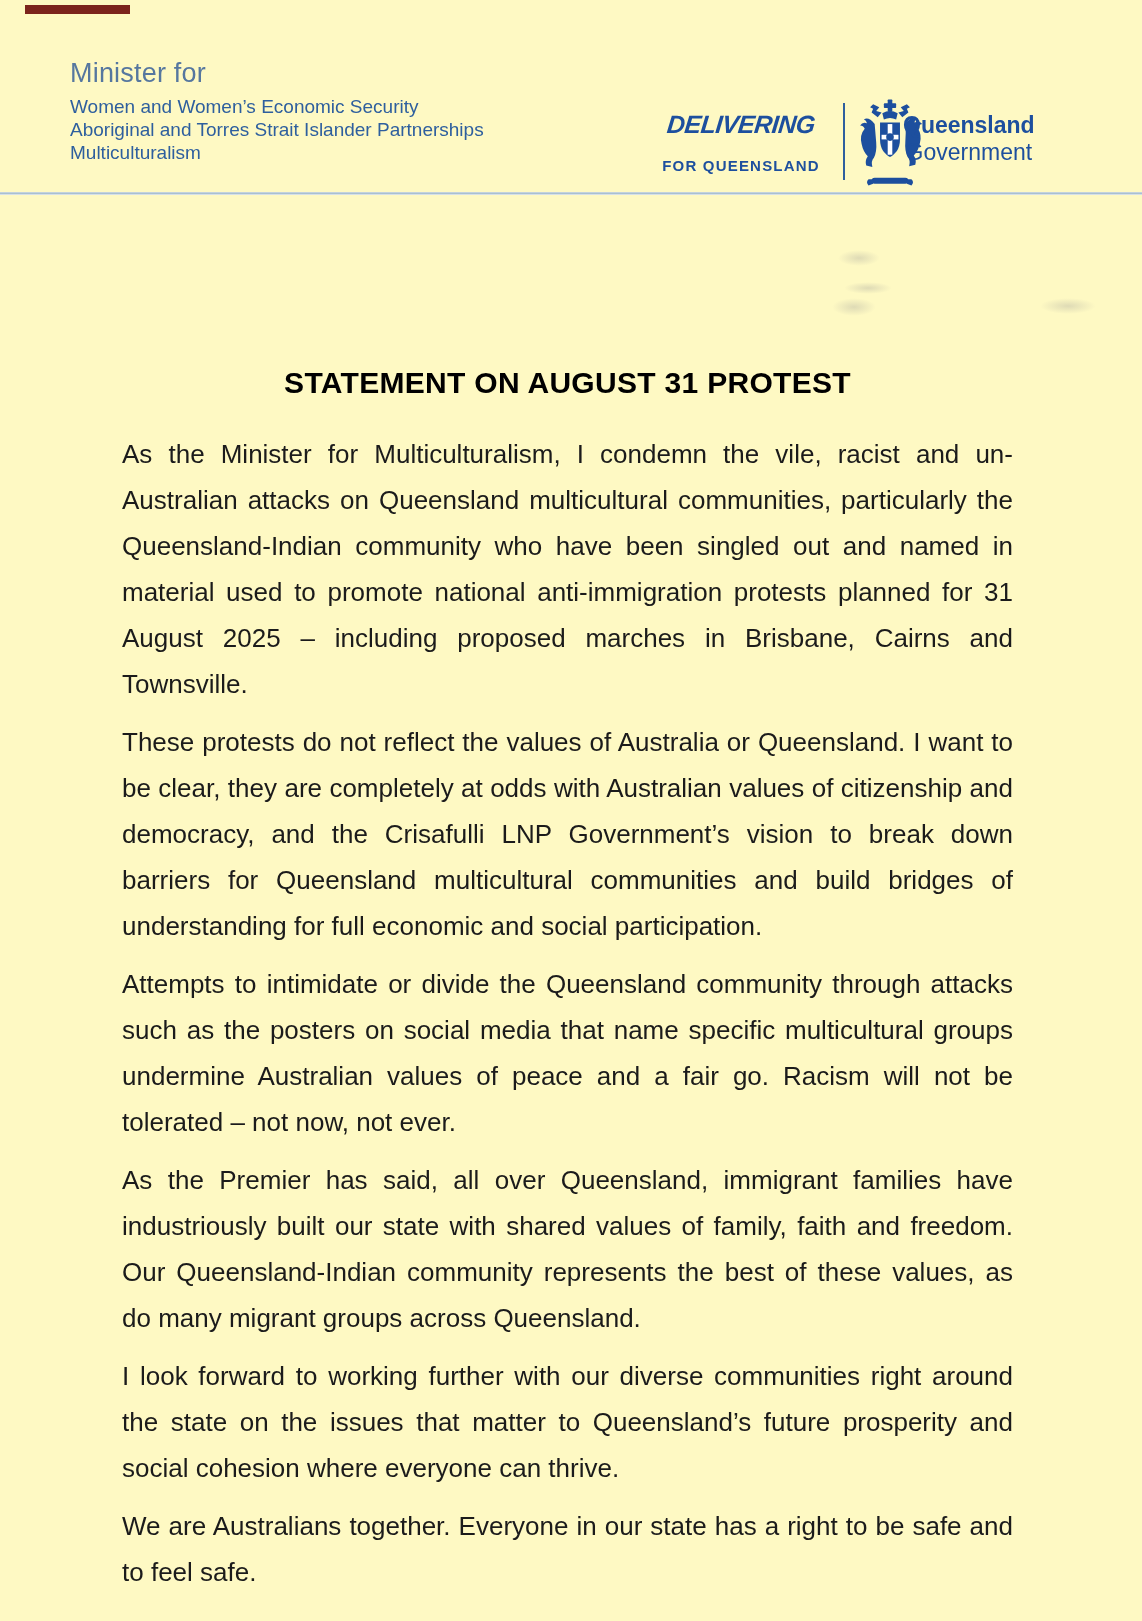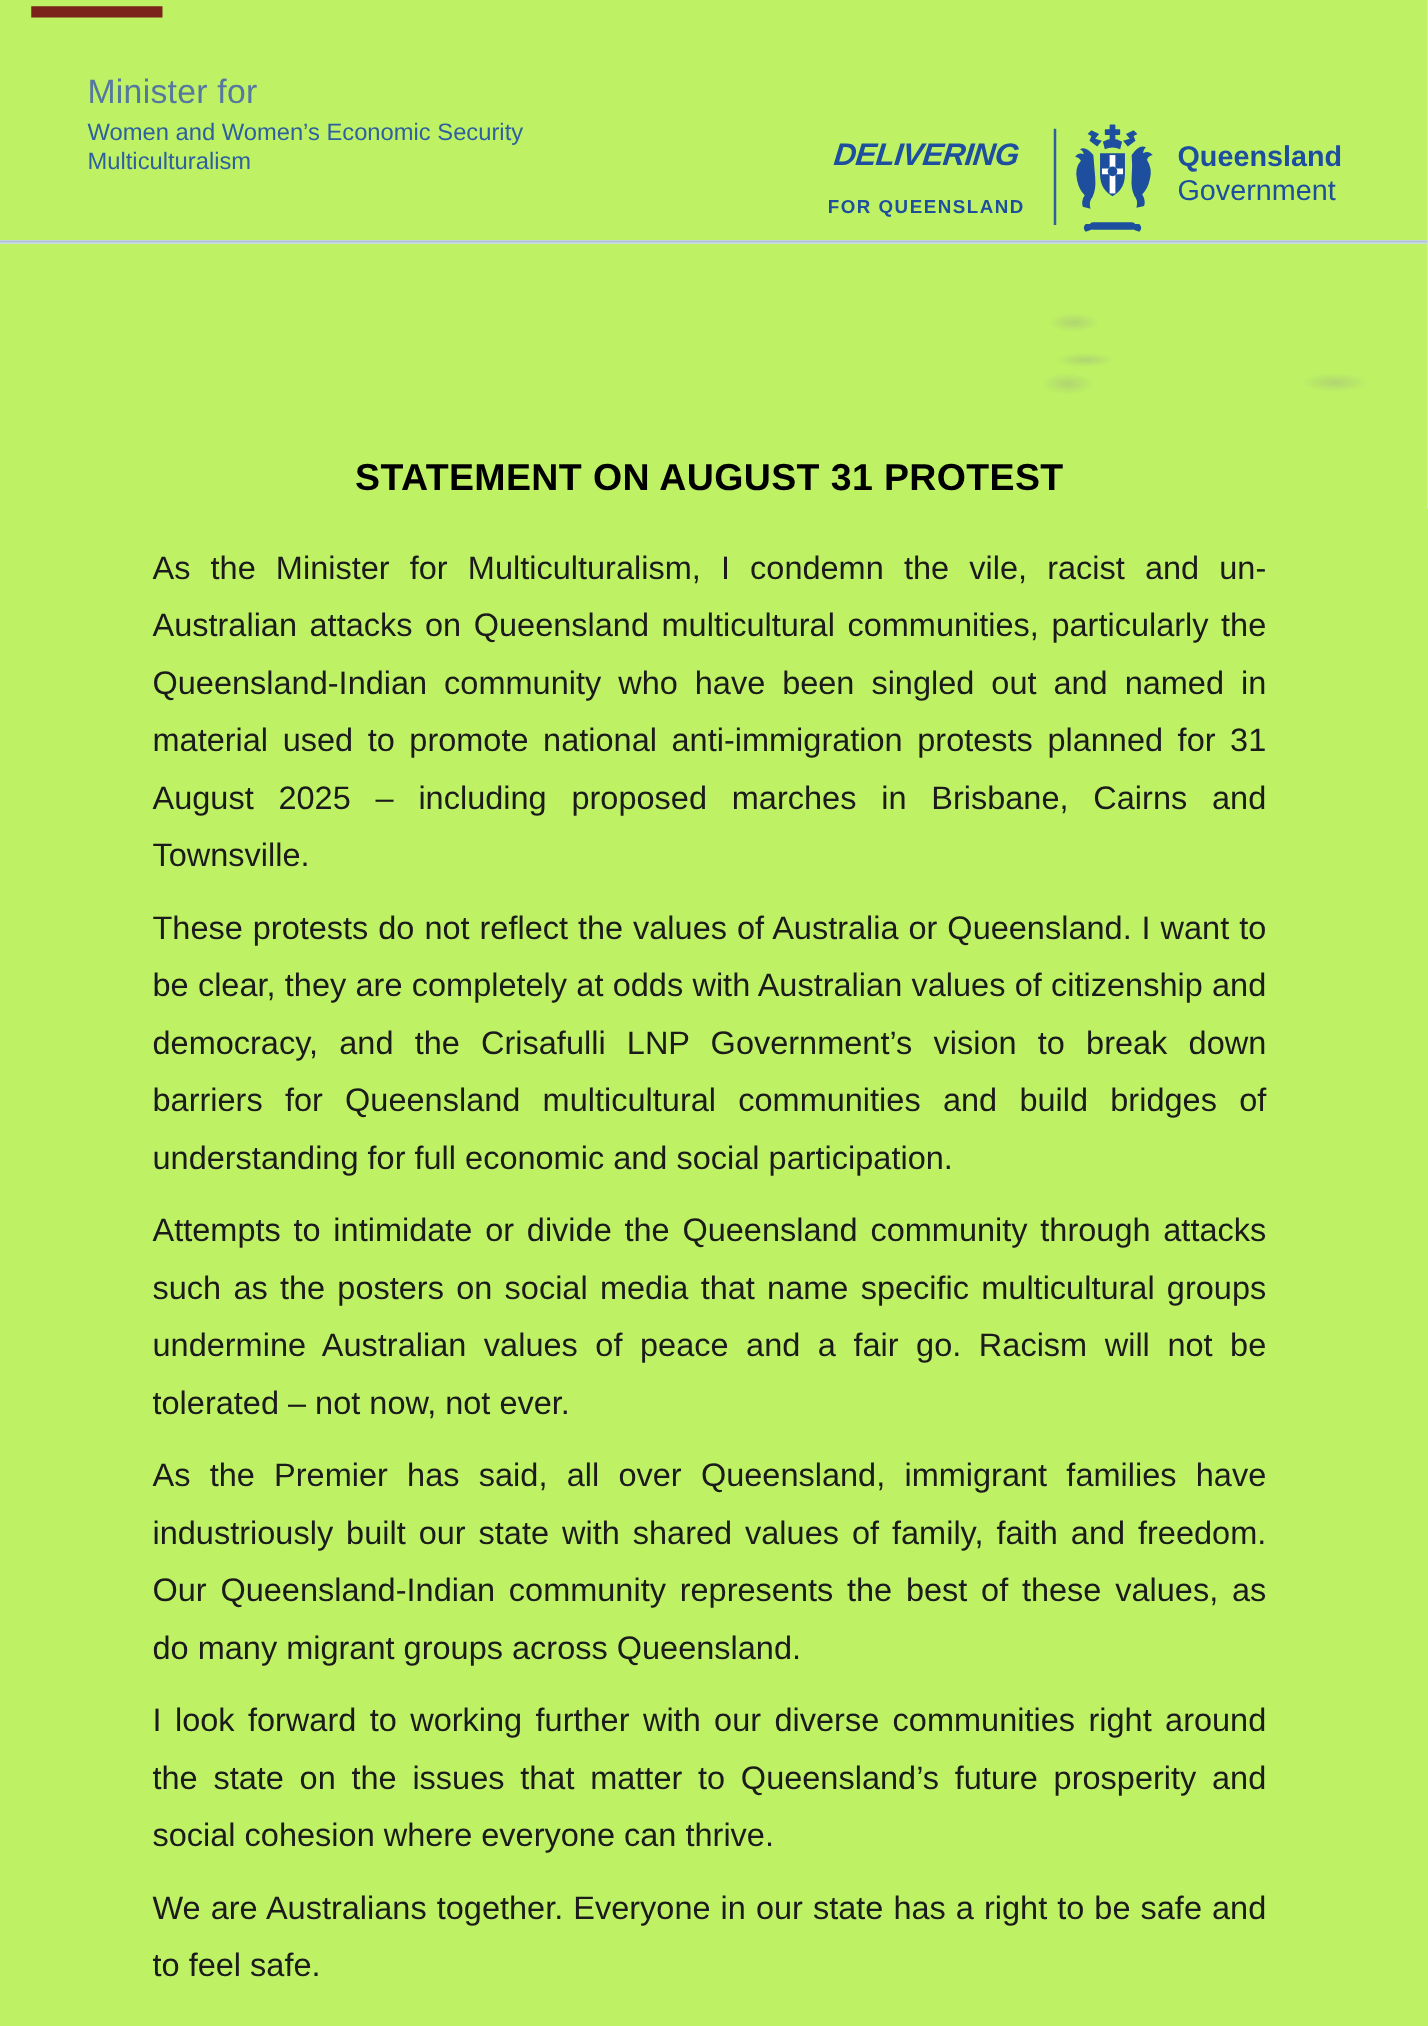--- a/index.html
+++ b/index.html
@@ -2,21 +2,21 @@
 <html><head>
 <meta charset="utf-8">
 <style>
   * { margin: 0; padding: 0; box-sizing: border-box; }
   html, body { background: #e8e8e8; }
   .page {
     position: relative;
     width: 1142px;
     height: 1621px;
     margin: 0 auto;
-    background: #bef264;
+    background: #fef9c3;
     overflow: hidden;
     font-family: "Liberation Sans", sans-serif;
   }
 
   
   .red-bar {
     position: absolute;
     left: 25px; top: 5px;
     width: 105px; height: 9px;
     background: #7b241c;
@@ -57,21 +57,21 @@
 
   .logo-divider {
     position: absolute;
     left: 843px; top: 103px;
     width: 2px; height: 77px;
     background: #2e5f9e;
   }
 
   .coat-of-arms { position: absolute; left: 849px; top: 98px; width: 82px; height: 92px; }
 
-  .gov-text { position: absolute; left: 942px; top: 112px; color: #1d4f9e; line-height: 27px; }
+  .gov-text { position: absolute; left: 903px; top: 112px; color: #1d4f9e; line-height: 27px; text-align: center; }
   .gov-line1 { font-size: 23px; font-weight: 700; }
   .gov-line2 { font-size: 23px; font-weight: 400; }
 
   .header-rule {
     position: absolute;
     left: 0; top: 192px;
     width: 1142px; height: 3px;
     background: #a9c0d0;
     border-top: 1px solid #c3d2dd;
     border-bottom: 1px solid #d6e0e8;
@@ -125,20 +125,21 @@
 <body>
 
 <div class="page">
 
   <div class="red-bar"></div>
 
   <header>
     <div class="ministry">
       <div class="ministry-title">Minister for</div>
       <div class="portfolio">Women and Women’s Economic Security</div>
+      <div class="portfolio">Aboriginal and Torres Strait Islander Partnerships</div>
       <div class="portfolio">Multiculturalism</div>
     </div>
 
     <div class="campaign">
       <div class="campaign-top">DELIVERING</div>
       <div class="campaign-bottom">FOR QUEENSLAND</div>
     </div>
 
     <div class="logo-divider"></div>
 

